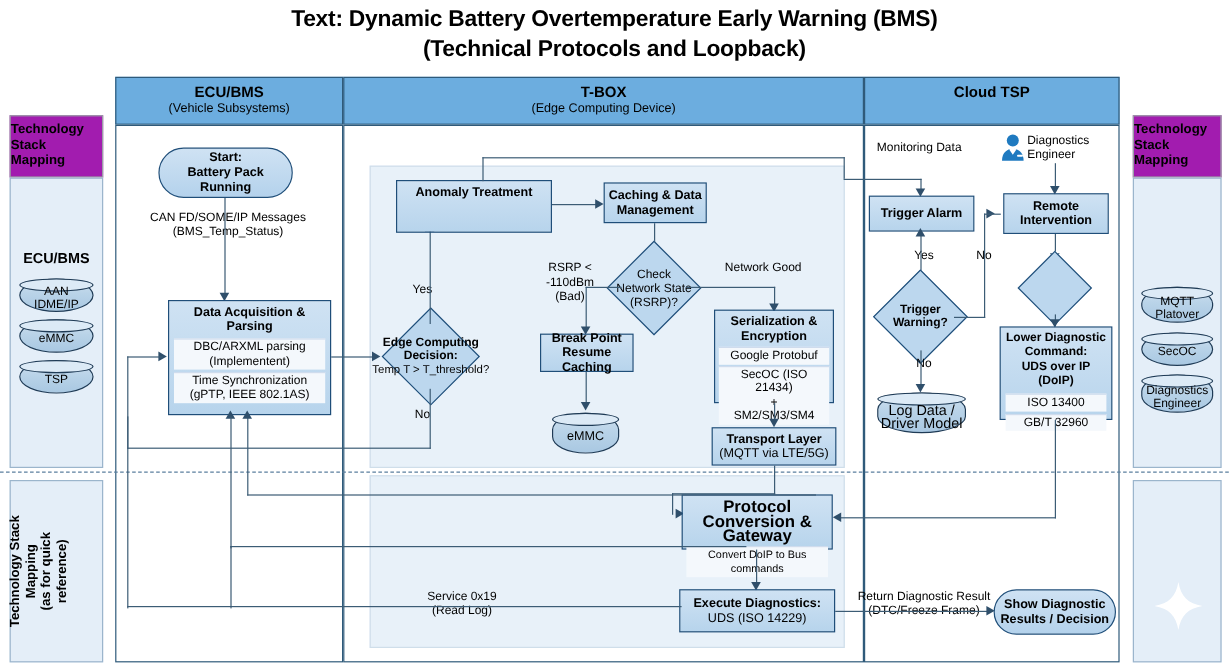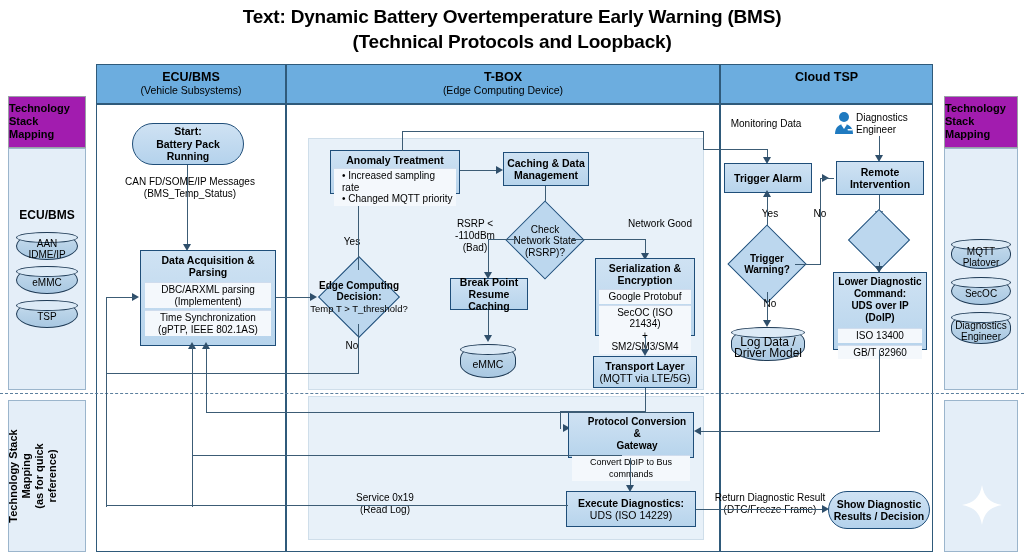--- a/index.html
+++ b/index.html
@@ -207,24 +207,20 @@
 <div class="arw u" style="left:354px;top:186px;"></div>
 
 <div class="ln lnv" style="left:358px;top:324px;height:50px;"></div>
 <div class="ln lnh" style="left:106px;top:373px;width:253px;"></div>
 <div class="ln lnv" style="left:106px;top:297px;height:77px;"></div>
 <div class="arw r" style="left:132px;top:293px;"></div>
 <div class="ln lnh" style="left:106px;top:297px;width:30px;"></div>
 
 <div class="node" style="left:330px;top:150px;width:130px;height:44px;">
   <div class="hd">Anomaly Treatment</div>
-  <div class="sub" style="margin:0 3px 2px;text-align:left;padding-left:8px;">
-    <div>• <span>Increased sampling rate</span></div>
-    <div>• <span>Changed MQTT priority</span></div>
-  </div>
 </div>
 
 <div class="ln lnh" style="left:460px;top:170px;width:38px;"></div>
 <div class="arw r" style="left:496px;top:166px;"></div>
 
 <div class="ln lnv" style="left:402px;top:131px;height:20px;"></div>
 <div class="ln lnh" style="left:402px;top:131px;width:302px;"></div>
 <div class="ln lnv" style="left:703px;top:131px;height:18px;"></div>
 
 <div class="node plain" style="left:503px;top:152px;width:86px;height:34px;">
@@ -247,21 +243,21 @@
 <div class="note" style="left:444px;top:218px;width:62px;">
   <div>RSRP &lt;</div>
   <div>-110dBm</div>
   <div>(Bad)</div>
 </div>
 
 <div class="ln lnh" style="left:488px;top:239px;width:30px;"></div>
 <div class="ln lnv" style="left:488px;top:239px;height:36px;"></div>
 <div class="arw d" style="left:484px;top:272px;"></div>
 
-<div class="note" style="left:616px;top:218px;width:88px;">Network Good</div>
+<div class="note" style="left:592px;top:218px;width:88px;">Network Good</div>
 
 <div class="ln lnh" style="left:572px;top:239px;width:74px;"></div>
 <div class="ln lnv" style="left:645px;top:239px;height:18px;"></div>
 <div class="arw d" style="left:641px;top:253px;"></div>
 
 <div class="node plain" style="left:450px;top:278px;width:78px;height:32px;">
   <div>
     <div>Break Point</div>
     <div>Resume Caching</div>
   </div>
@@ -296,21 +292,21 @@
     <div style="font-weight:normal;">(MQTT via LTE/5G)</div>
   </div>
 </div>
 
 <div class="ln lnv" style="left:645px;top:388px;height:24px;"></div>
 <div class="ln lnh" style="left:560px;top:411px;width:86px;"></div>
 <div class="ln lnv" style="left:560px;top:411px;height:18px;"></div>
 <div class="arw r" style="left:563px;top:424px;"></div>
 
 <div class="node" style="left:568px;top:412px;width:126px;height:46px;">
-  <div class="hd" style="font-size:10px;margin-left:12px;">
+  <div class="hd" style="font-size:14px;">
     <div>Protocol Conversion &amp;</div>
     <div>Gateway</div>
   </div>
   <div class="sub" style="margin:1px 3px;font-size:9px;">Convert DoIP to Bus commands</div>
 </div>
 
 <div class="ln lnv" style="left:630px;top:458px;height:30px;"></div>
 <div class="arw d" style="left:626px;top:485px;"></div>
 
 <div class="node plain" style="left:566px;top:491px;width:130px;height:36px;">

